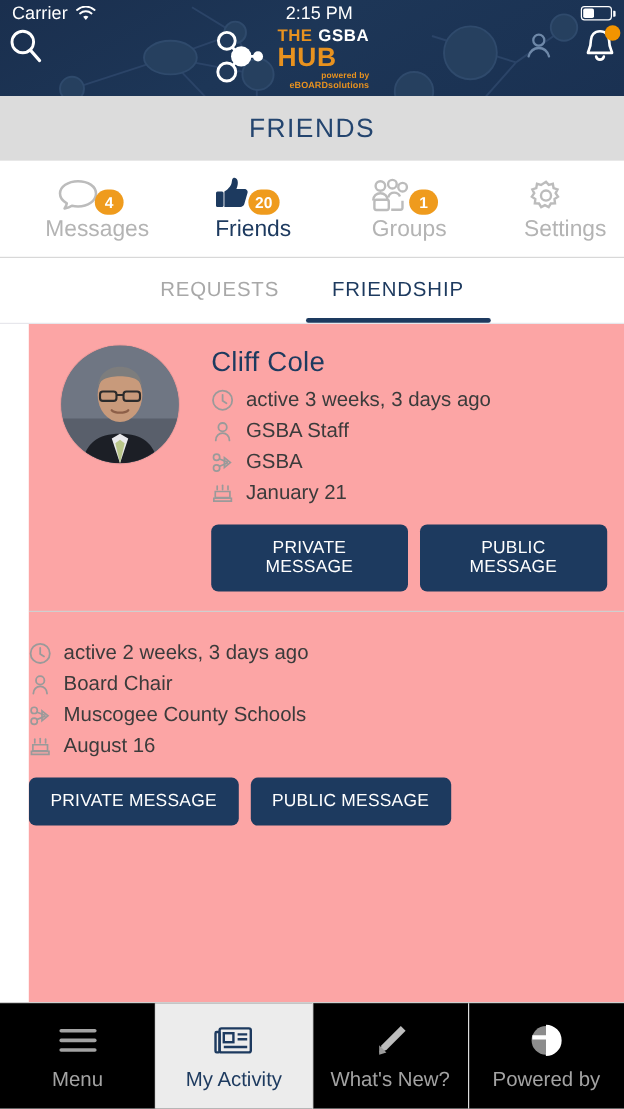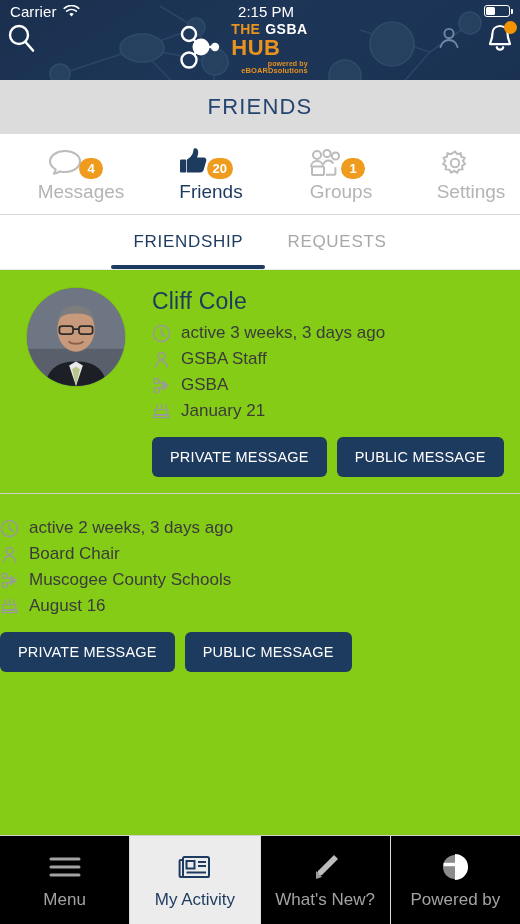--- a/index.html
+++ b/index.html
@@ -98,21 +98,21 @@
     padding: 0 22px; font-size: 17px; letter-spacing:.7px;
     color:#a8a8a8; cursor:pointer; position:relative;
   }
   .subtab.active { color:#1d3a5f; }
   .subtab.active::after {
     content:''; position:absolute; left:0; right:0; bottom:0;
     height:4px; background:#1d3a5f; border-radius:2px;
   }
 
   
-  .list { flex: 1 1 auto; overflow:hidden; background:#84cc16; }
+  .list { flex: 1 1 auto; overflow:hidden; background:#fca5a5;margin-left:24px; }
   .friend-card { display:flex; padding: 18px 0 16px 0; position:relative; }
   .friend-card + .friend-card { border-top: 1px solid #cfcfcf; }
 
   .av-col { width: 152px; flex:0 0 152px; display:flex; flex-direction:column; align-items:center; }
   .avatar {
     width: 98px; height: 98px; border-radius:50%;
     overflow:hidden; position:relative; background:#6b7280;
     box-shadow: 0 0 0 1px rgba(0,0,0,.07);
   }
   .avatar svg { display:block; width:100%; height:100%; }
@@ -299,25 +299,25 @@
             <circle cx="18" cy="16" r="4.2"></circle>
             <path d="M18 4.5l2.3 2.6 3.4-.9.6 3.5 3.3 1.2-1.6 3.1 2 2.9-2.9 2 .4 3.5-3.5.2-1.8 3-3.1-1.6-3.1 1.6-1.8-3-3.5-.2.4-3.5-2.9-2 2-2.9-1.6-3.1 3.3-1.2.6-3.5 3.4.9z"></path>
           </g>
         </svg>
       </div>
       <span class="tab-label">Settings</span>
     </div>
   </div>
 
   <div class="subtabs">
+    <div class="subtab">
+      <span>REQUESTS</span>
+    </div>
     <div class="subtab active">
       <span>FRIENDSHIP</span>
-    </div>
-    <div class="subtab">
-      <span>REQUESTS</span>
     </div>
   </div>
 
   <div class="list">
 
     <div class="friend-card">
       <div class="av-col">
         <div class="avatar">
           <svg viewBox="0 0 100 100">
             <rect width="100" height="100" fill="#6f7683"></rect>

